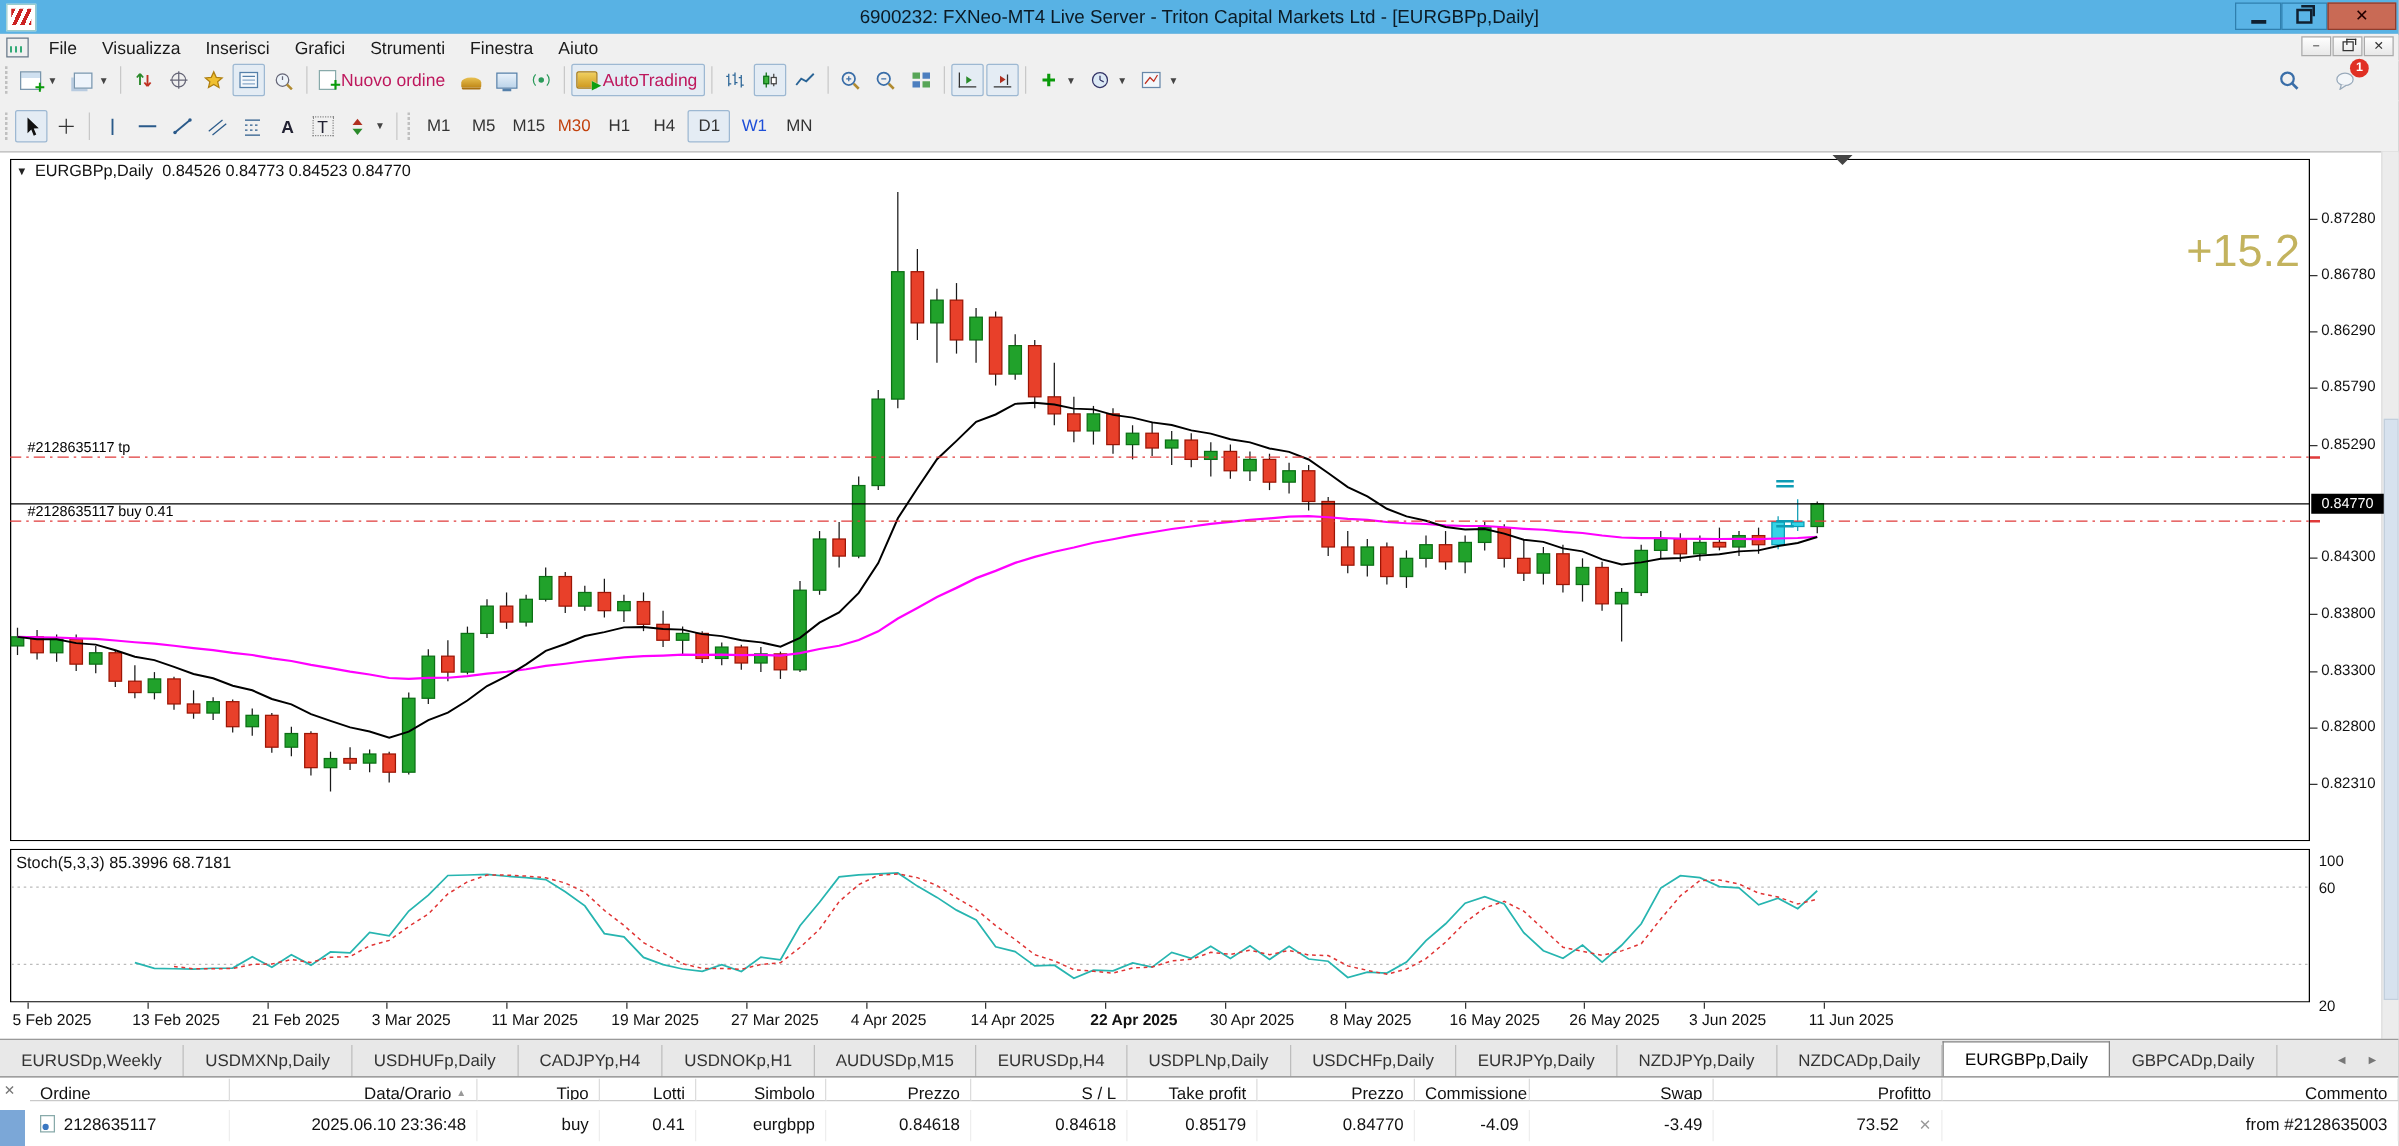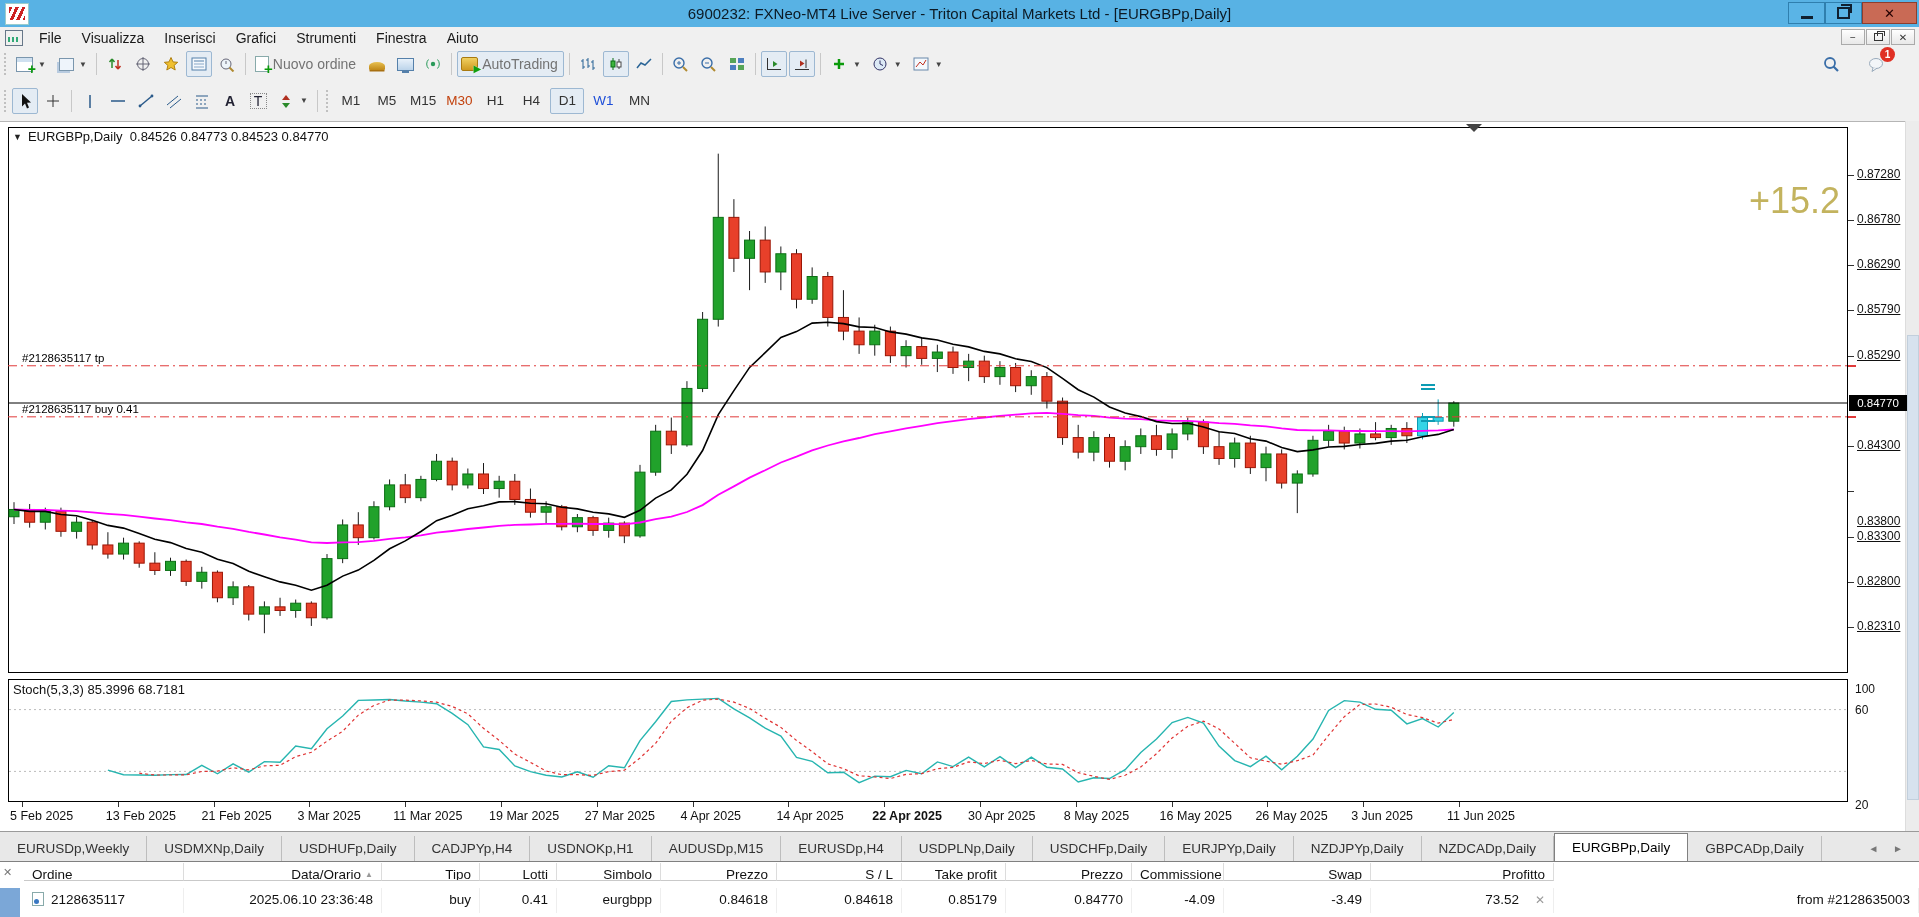--- a/index.html
+++ b/index.html
@@ -37,21 +37,21 @@
   #toolbar1{position:absolute;left:0;top:48px;width:1919px;height:32px;background:#f0f0f0;border-bottom:1px solid #dddddd;
     display:flex;align-items:center;}
   #toolbar2{position:absolute;left:0;top:80px;width:1919px;height:41px;background:#f0f0f0;border-bottom:1px solid #c8c8c8;
     display:flex;align-items:center;}
   .grip{width:5px;height:22px;margin:0 3px;background:repeating-linear-gradient(#c0c0c0 0 2px,transparent 2px 4px);
     background-size:2px 100%;background-repeat:no-repeat;background-position:1px 0;}
   .tsep{width:1px;height:22px;background:#c8c8c8;margin:0 4px;}
   .tool-btn{height:26px;min-width:26px;display:flex;align-items:center;justify-content:center;gap:4px;
     padding:0 3px;margin:0 1px;border:1px solid transparent;box-sizing:border-box;border-radius:2px;}
   .tool-btn.pressed{background:#e4ecf4;border:1px solid #9db8d2;}
-  .tool-btn .lbl{font-size:14px;color:#737373;padding-right:2px;}
+  .tool-btn .lbl{font-size:14px;color:#be185d;padding-right:2px;}
   .drop{font-size:8px;color:#444;margin-left:1px;}
   .ic{display:inline-block;width:18px;height:16px;position:relative;}
   .ic svg{display:block;}
   .glyph{font-size:15px;line-height:16px;display:inline-block;width:18px;text-align:center;}
   .ic-new-chart{border:1px solid #7a96ad;background:linear-gradient(#cfe0f0 0 4px,#fff 4px);width:15px;height:13px;}
   .ic-new-chart::after{content:"+";position:absolute;right:-4px;bottom:-6px;color:#0a9a0a;font-weight:bold;font-size:14px;}
   .ic-profiles{border:1px solid #7a96ad;background:#eef4fb;width:13px;height:11px;margin-left:3px;box-shadow:-3px 3px 0 -1px #b8cbe0;}
   .ic-new-order{border:1px solid #8aa;background:#fff;width:12px;height:14px;}
   .ic-new-order::after{content:"+";position:absolute;right:-5px;bottom:-6px;color:#0a9a0a;font-weight:bold;font-size:15px;}
   .ic-hat{width:16px;height:8px;background:linear-gradient(#e8c050,#c08818);border-radius:50% 50% 10% 10%;margin-top:4px;box-shadow:0 2px 0 -0.5px #a87012;}
@@ -59,21 +59,21 @@
   .ic-hosting::after{content:"";position:absolute;left:4px;bottom:-3px;width:7px;height:2px;background:#5580aa;}
   .ic-autotrading{width:15px;height:12px;background:linear-gradient(#f0d060,#cf9a20);border:1px solid #a87a10;border-radius:2px;}
   .ic-autotrading::after{content:"▶";position:absolute;right:-4px;bottom:-4px;color:#0f9f0f;font-size:10px;text-shadow:0 0 1px #fff;}
   
   #client{position:absolute;left:0;top:121px;width:1919px;height:710px;background:#ffffff;border-top:1px solid #b5b5b5;}
   #symbol-line{position:absolute;left:13px;top:129px;font-size:13px;color:#111;z-index:5;}
   #symbol-line .tri{font-size:9px;vertical-align:1px;margin-right:6px;color:#222;}
   #profit-badge{position:absolute;left:1620px;top:180px;width:220px;text-align:right;font-size:36px;color:#c3b35e;z-index:4;}
   #shift-triangle{position:absolute;left:1466px;top:124px;width:0;height:0;border-left:8px solid transparent;border-right:8px solid transparent;border-top:8px solid #444;z-index:5;}
   .ytick{position:absolute;width:6px;height:1px;background:#333;left:1848px;}
-  .ylabel{position:absolute;left:1857px;font-size:12px;color:#111;text-decoration:underline;}
+  .ylabel{position:absolute;left:1857px;font-size:12px;color:#111;}
   .red-tick{position:absolute;width:8px;height:2px;left:1848px;}
   #price-tag{position:absolute;left:1849px;width:58px;height:16px;background:#000;color:#fff;
     font-size:11.5px;display:flex;align-items:center;justify-content:center;z-index:6;}
   .xtick{position:absolute;width:1px;height:5px;background:#333;top:802px;}
   .xlabel{position:absolute;top:809px;font-size:12.5px;color:#111;white-space:nowrap;}
   #stoch-label{position:absolute;left:13px;top:682px;font-size:13px;color:#111;z-index:5;}
   .stoch-ylabel{position:absolute;left:1855px;font-size:12px;color:#111;}
   #vscroll{position:absolute;left:1905px;top:121px;width:14px;height:710px;background:#ececec;border-left:1px solid #ddd;}
   #vscroll-thumb{position:absolute;left:1px;top:214px;width:12px;height:465px;background:#d7e2ee;border:1px solid #c2cfdc;box-sizing:border-box;}
   
@@ -479,20 +479,21 @@
         <div class="ocell" style="width: 98px; flex: 0 0 auto;">Tipo</div>
         <div class="ocell" style="width: 77px; flex: 0 0 auto;">Lotti</div>
         <div class="ocell" style="width: 104px; flex: 0 0 auto;">Simbolo</div>
         <div class="ocell" style="width: 116px; flex: 0 0 auto;">Prezzo</div>
         <div class="ocell" style="width: 125px; flex: 0 0 auto;">S / L</div>
         <div class="ocell" style="width: 104px; flex: 0 0 auto;">Take profit</div>
         <div class="ocell" style="width: 126px; flex: 0 0 auto;">Prezzo</div>
         <div class="ocell" style="width: 92px; flex: 0 0 auto;">Commissione</div>
         <div class="ocell" style="width: 147px; flex: 0 0 auto;">Swap</div>
         <div class="ocell" style="width: 183px; flex: 0 0 auto;">Profitto</div>
+        <div class="ocell" style="flex: 1 1 0%;">Commento</div>
       </div>
     <div class="orow" id="odata">
         <div class="ocell left" style="width: 160px; flex: 0 0 auto; border-right-color: rgb(238, 238, 238);"><span class="doc-ic"></span>2128635117</div>
         <div class="ocell" style="width: 198px; flex: 0 0 auto; border-right-color: rgb(238, 238, 238);">2025.06.10 23:36:48</div>
         <div class="ocell" style="width: 98px; flex: 0 0 auto; border-right-color: rgb(238, 238, 238);">buy</div>
         <div class="ocell" style="width: 77px; flex: 0 0 auto; border-right-color: rgb(238, 238, 238);">0.41</div>
         <div class="ocell" style="width: 104px; flex: 0 0 auto; border-right-color: rgb(238, 238, 238);">eurgbpp</div>
         <div class="ocell" style="width: 116px; flex: 0 0 auto; border-right-color: rgb(238, 238, 238);">0.84618</div>
         <div class="ocell" style="width: 125px; flex: 0 0 auto; border-right-color: rgb(238, 238, 238);">0.84618</div>
         <div class="ocell" style="width: 104px; flex: 0 0 auto; border-right-color: rgb(238, 238, 238);">0.85179</div>
@@ -714,21 +715,21 @@
     <div class="ylabel" style="top: 212.09px;">0.86780</div>
     <div class="ytick" style="top: 264.68px;"></div>
     <div class="ylabel" style="top: 256.68px;">0.86290</div>
     <div class="ytick" style="top: 310.18px;"></div>
     <div class="ylabel" style="top: 302.18px;">0.85790</div>
     <div class="ytick" style="top: 355.68px;"></div>
     <div class="ylabel" style="top: 347.68px;">0.85290</div>
     <div class="ytick" style="top: 445.77px;"></div>
     <div class="ylabel" style="top: 437.77px;">0.84300</div>
     <div class="ytick" style="top: 491.27px;"></div>
-    <div class="ylabel" style="top: 483.27px; margin-top: 31px;">0.83800</div>
+    <div class="ylabel" style="top: 483.27px;">0.83800</div>
     <div class="ytick" style="top: 536.77px;"></div>
     <div class="ylabel" style="top: 528.77px;">0.83300</div>
     <div class="ytick" style="top: 582.27px;"></div>
     <div class="ylabel" style="top: 574.27px;">0.82800</div>
     <div class="ytick" style="top: 626.86px;"></div>
     <div class="ylabel" style="top: 618.86px;">0.82310</div>
     <div class="red-tick" style="top: 364.781px; background: rgb(224, 58, 58);"></div>
     <div class="red-tick" style="top: 415.832px; background: rgb(224, 58, 58);"></div>
     <div id="price-tag" style="top: 395px;">0.84770</div>
     <svg width="1840" height="123" style="position:absolute;left:8px;top:679px;">

